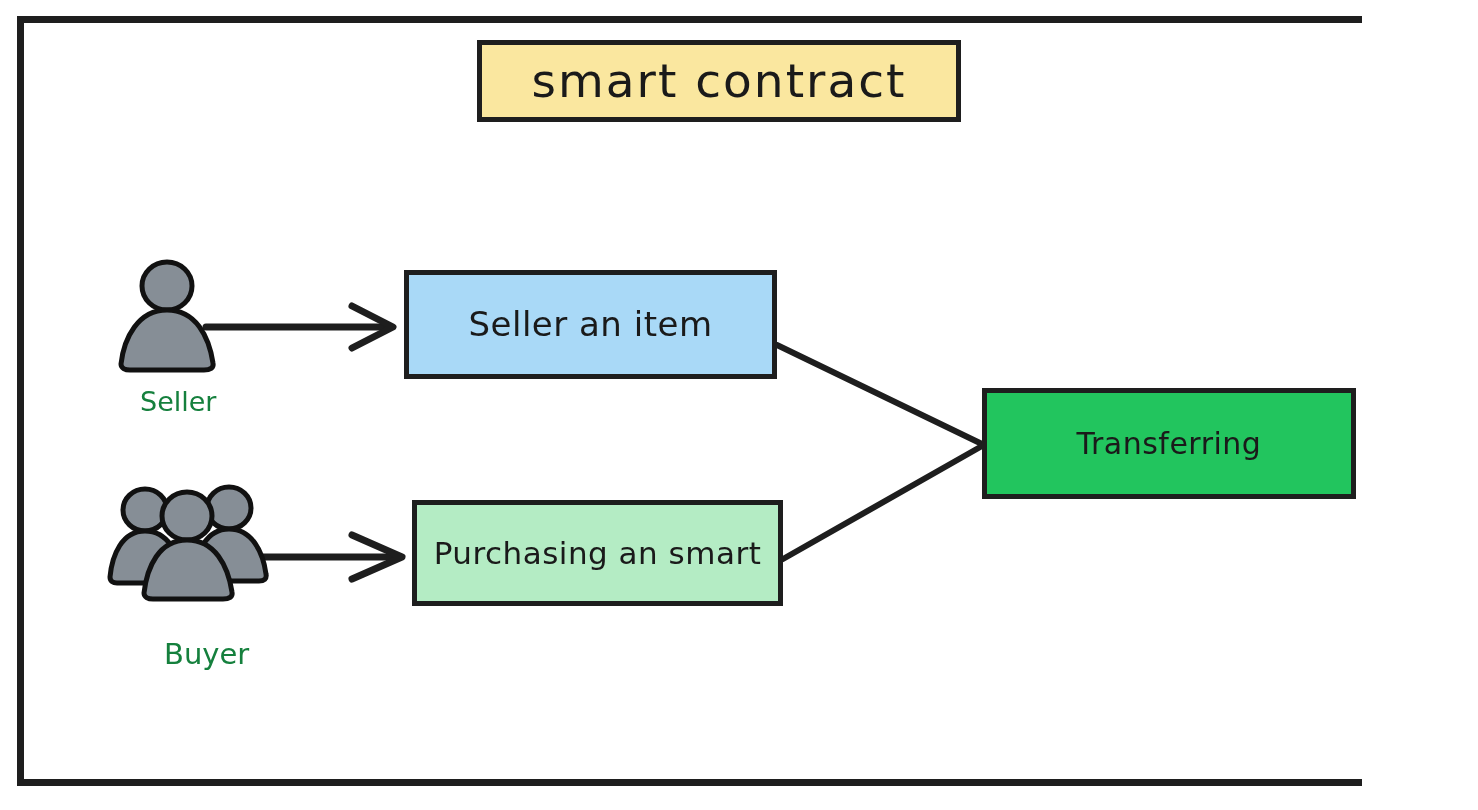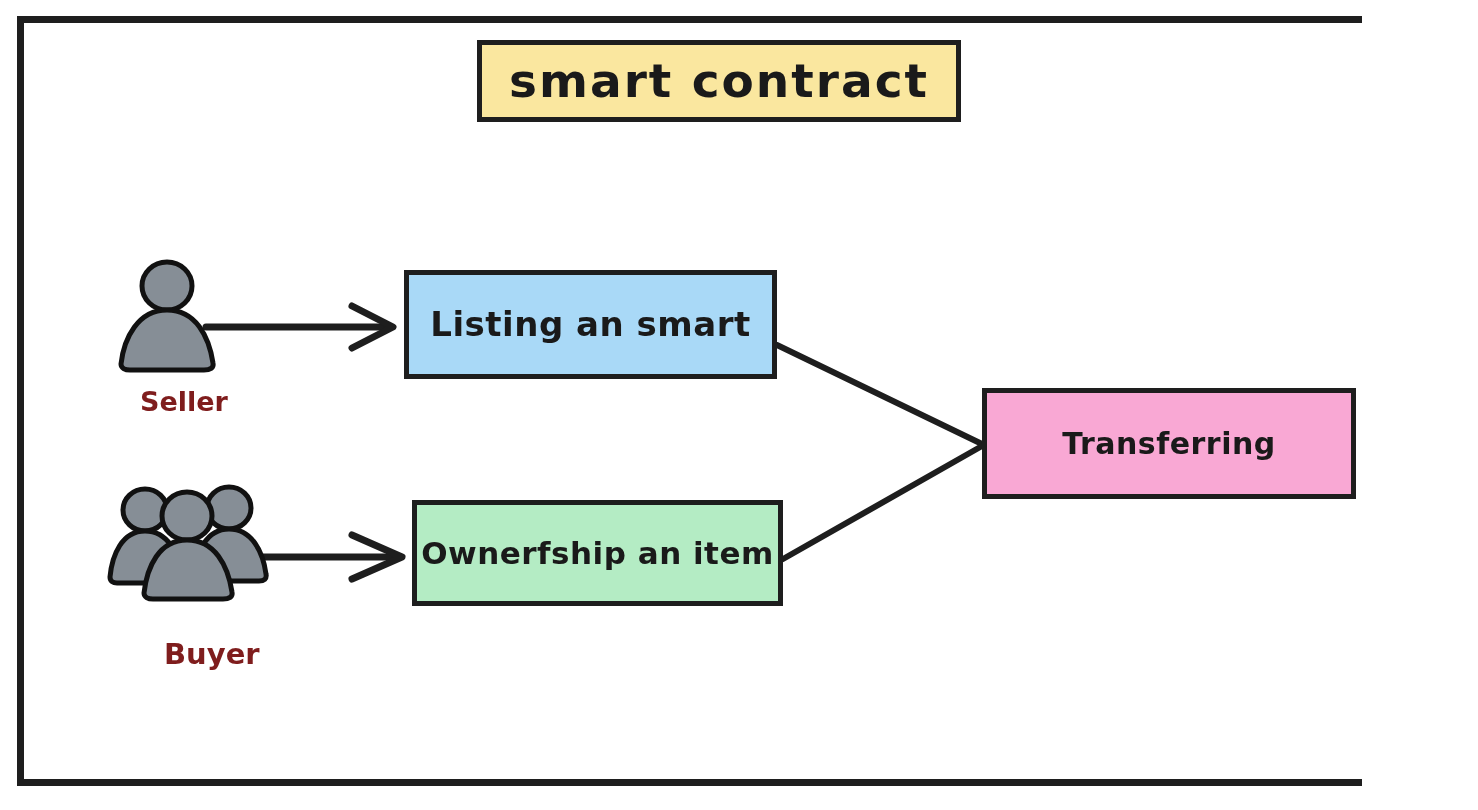--- a/index.html
+++ b/index.html
@@ -10,21 +10,20 @@
   }
   body {
     font-family: "DejaVu Sans", sans-serif;
   }
   #canvas {
     position: relative;
     width: 1362px;
     height: 810px;
     background: #ffffff;
     overflow: hidden;
-    font-weight: bold;
   }
   
   .outer-frame {
     position: absolute;
     left: 17px;
     top: 16px;
     width: 1434px;
     height: 770px;
     border: 7px solid #1e1e1e;
     box-sizing: border-box;
@@ -67,36 +66,36 @@
     width: 371px;
     height: 106px;
     background: #b4ecc4;
     font-size: 31px;
   }
   .node-transfer {
     left: 982px;
     top: 388px;
     width: 374px;
     height: 111px;
-    background: #f9a8d4;
+    background: #22c55e;
     font-size: 30px;
     flex-direction: row;
   }
   .node-transfer .ln { display: block; }
 
   
   .actor {
     position: absolute;
   }
   .actor-seller { left: 112px; top: 258px; width: 130px; height: 125px; }
   .actor-buyer  { left: 105px; top: 482px; width: 175px; height: 130px; }
 
   .actor-label {
     position: absolute;
-    color: #7f1d1d;
+    color: #15803d;
     font-size: 27px;
     font-family: "DejaVu Sans", sans-serif;
     white-space: nowrap;
   }
   .label-seller { left: 140px; top: 386px; }
   .label-buyer  { left: 164px; top: 637px; font-size: 29px; }
 
   
   .connectors {
     position: absolute;
@@ -178,24 +177,24 @@
                C 54 58 42 85 39 111
                C 39 115 43 117 48 117
                L 118 117
                C 124 117 128 115 127 110
                C 123 84 110 58 82 58 Z" fill="#868e96" stroke="#111111" stroke-width="5" stroke-linejoin="round"></path>
     </svg>
   </div>
   <div class="actor-label label-buyer">Buyer</div>
 
   <div class="node node-listing">
-    <span>Listing an smart</span>
+    <span>Seller an item</span>
   </div>
 
   <div class="node node-purchasing">
-    <span>Ownerfship an item</span>
+    <span>Purchasing an smart</span>
   </div>
 
   <div class="node node-transfer">
     <span class="ln">Transferring</span>
   </div>
 
 </div>
 
 </body></html>

